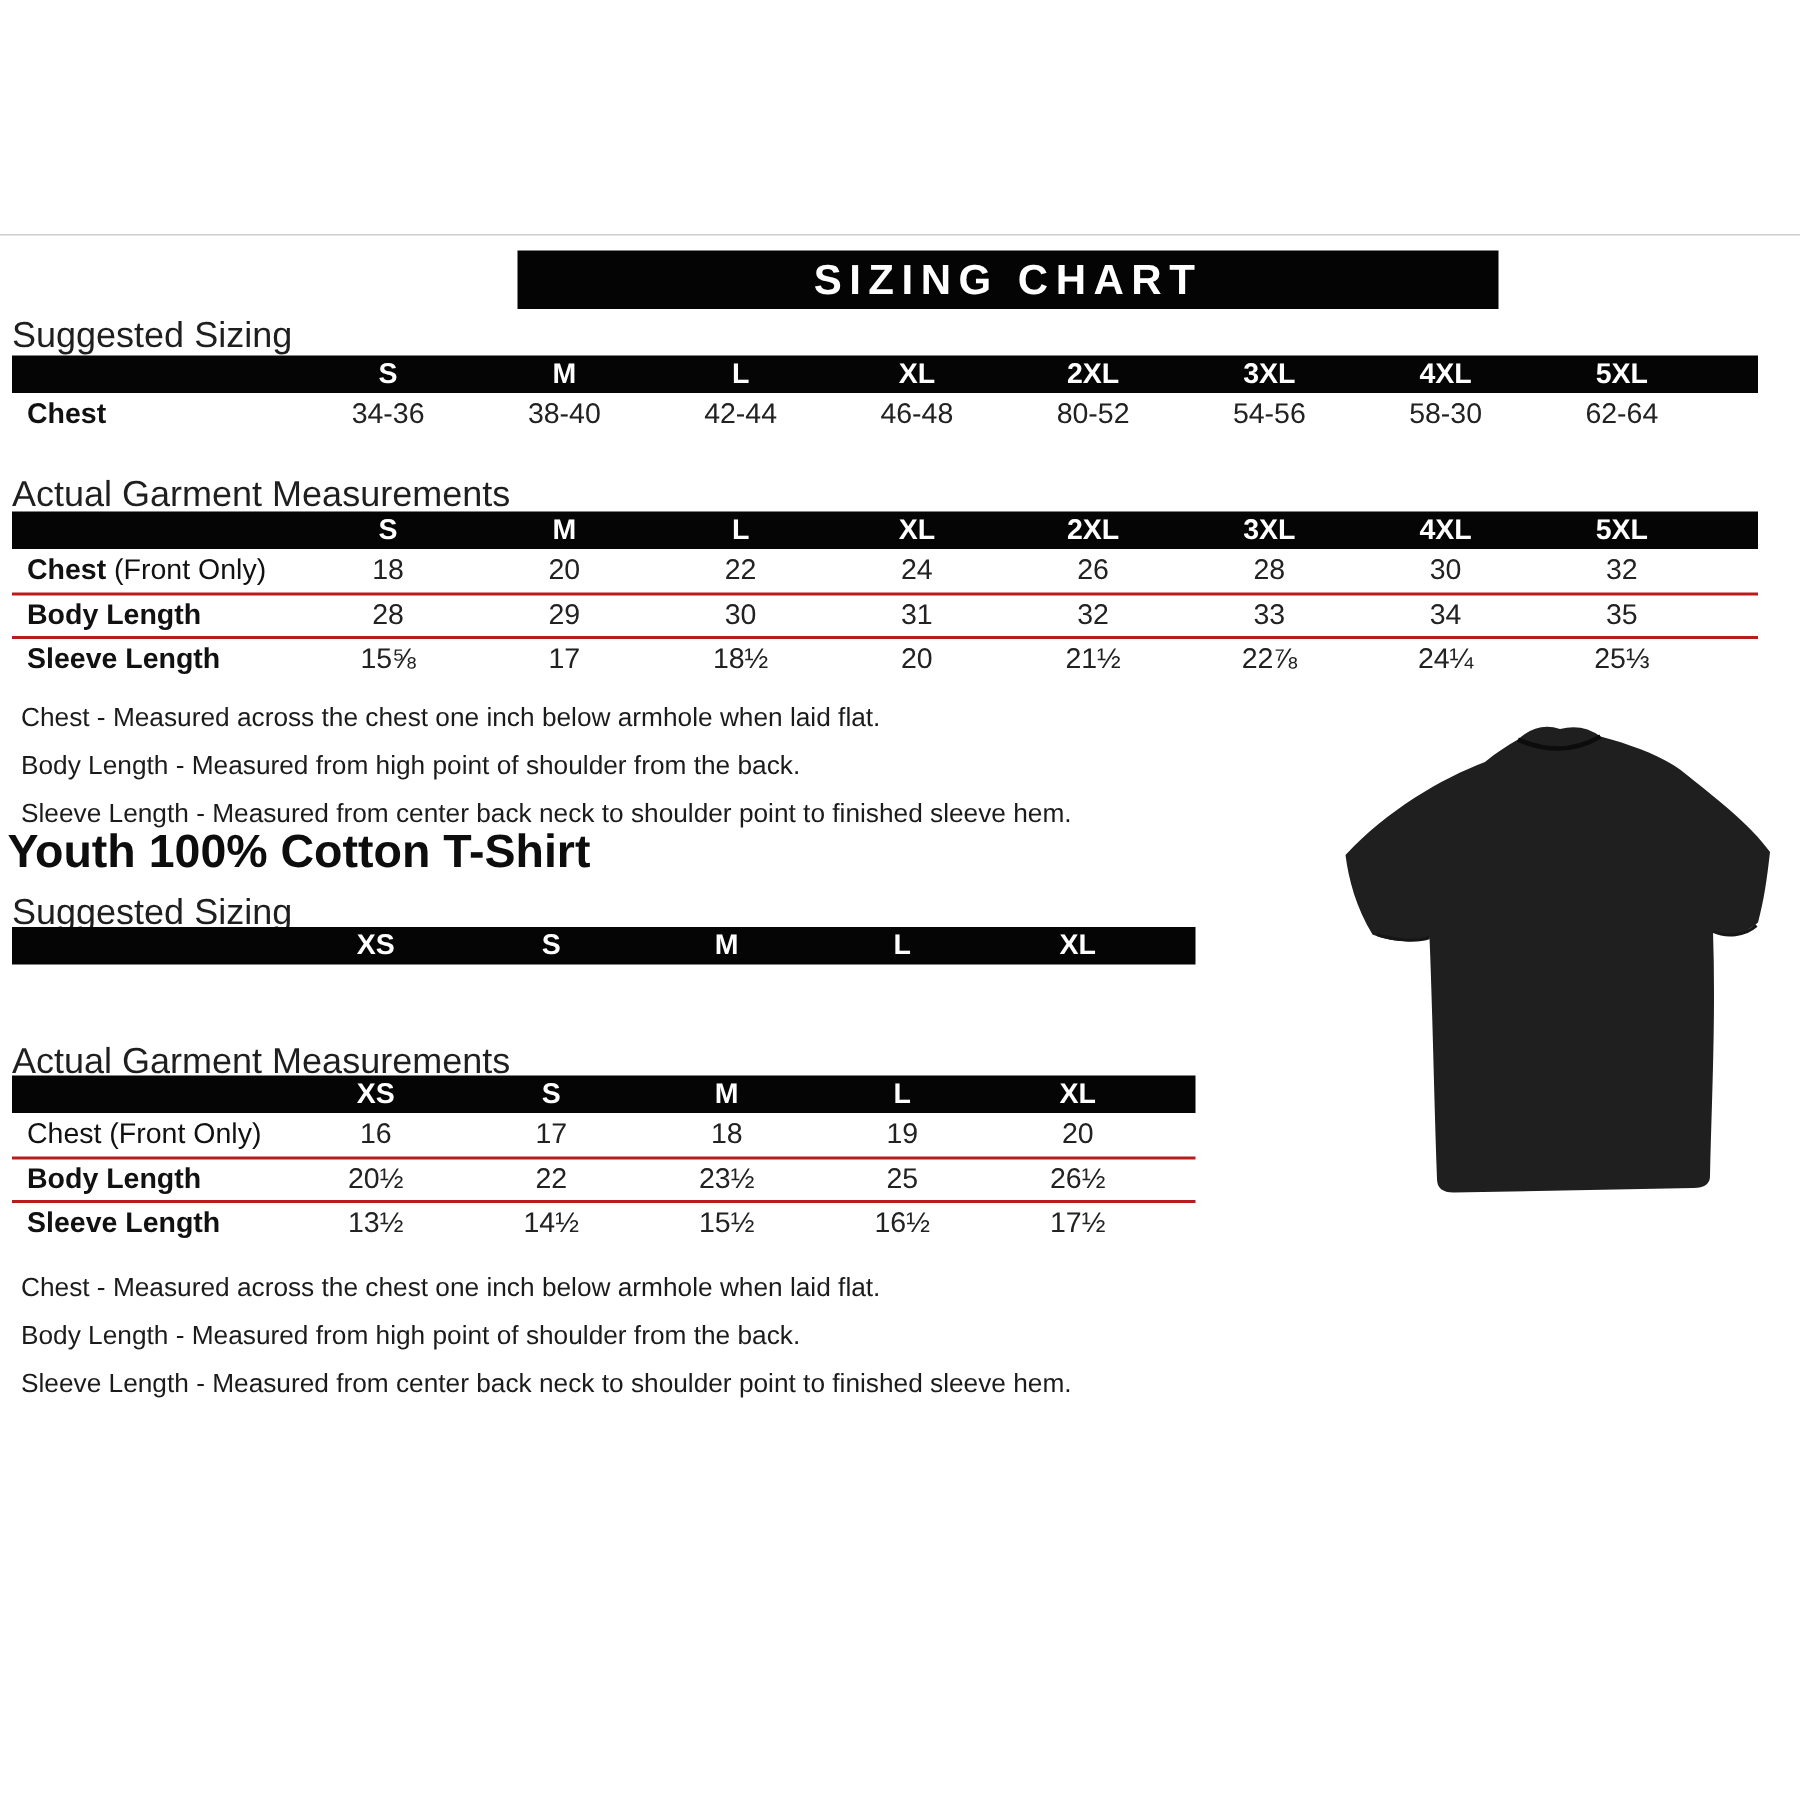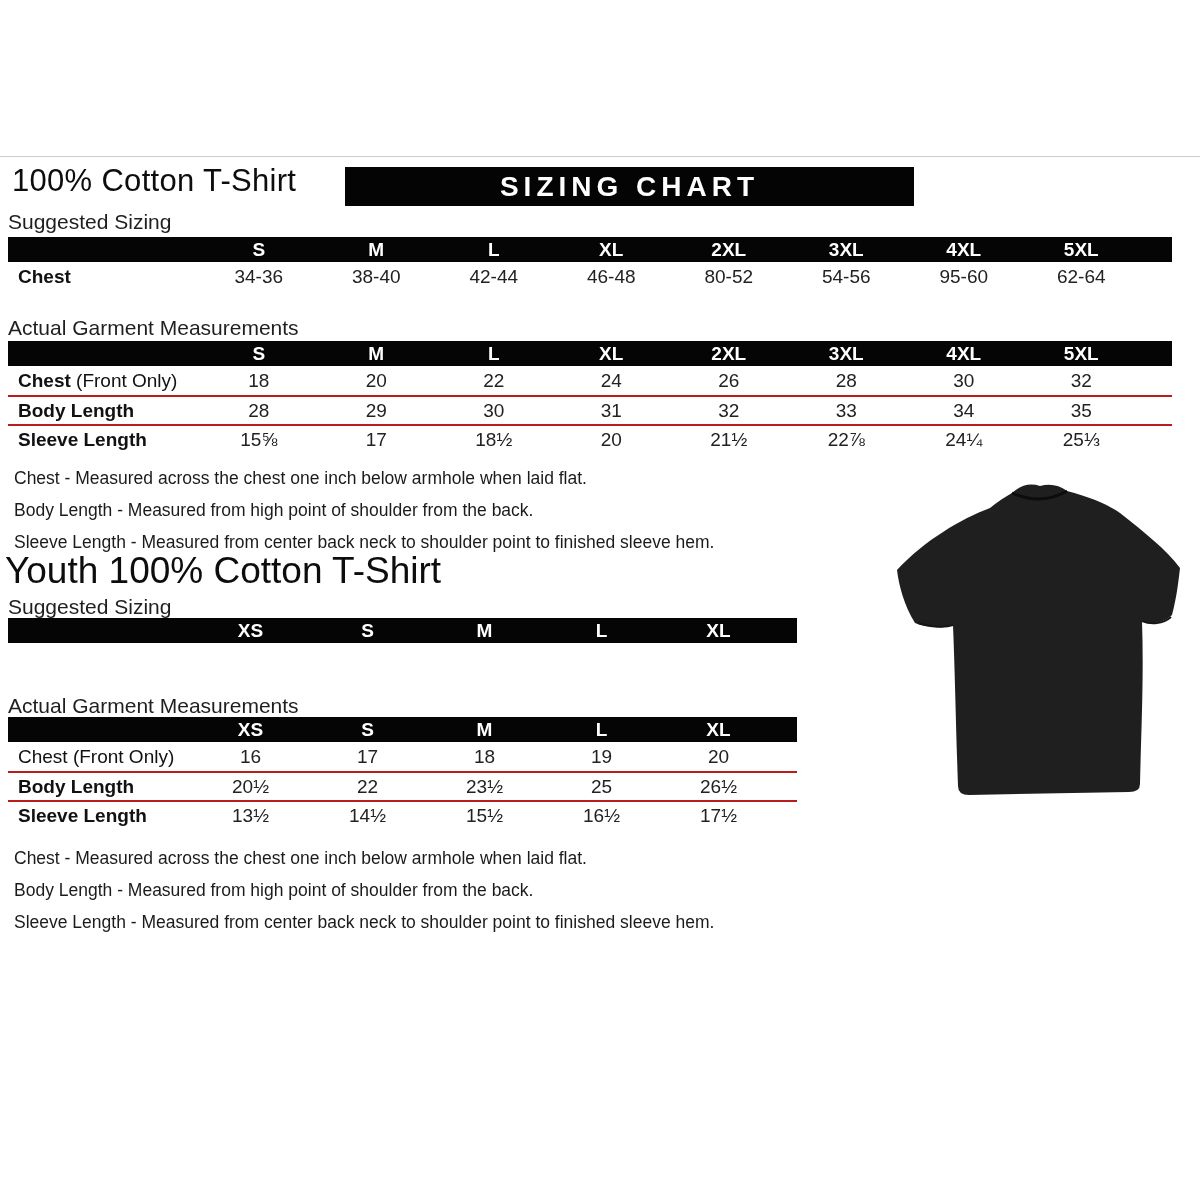--- a/index.html
+++ b/index.html
@@ -3,30 +3,30 @@
 <meta charset="utf-8">
 <style>
   * { margin:0; padding:0; box-sizing:border-box; }
   html,body { background:#ffffff; }
   body { font-family:"Liberation Sans","DejaVu Sans",sans-serif; color:#1b1b1b; }
   .canvas { position:relative; width:1200px; height:1200px; background:#ffffff; overflow:hidden; }
 
   .top-divider { position:absolute; left:0; top:156px; width:1200px; height:1px; background:#cccccc; }
 
   .main-title { position:absolute; left:12px; top:163px; font-size:31px; font-weight:400; color:#0d0d0d; letter-spacing:0.3px; }
-  .banner { position:absolute; left:345px; top:167px; width:569px; height:39px; background:#040404; color:#ffffff;
+  .banner { position:absolute; left:345px; top:167px; width:654px; height:39px; background:#040404; color:#ffffff;
             font-size:28px; font-weight:700; letter-spacing:5px; text-align:center; line-height:39px; }
 
-  .section-label { position:absolute; font-size:21px; color:#1f1f1f; }
+  .section-label { position:absolute; font-size:24px; color:#1f1f1f; }
   .lbl-suggested-adult { left:8px; top:210px; }
   .lbl-agm-adult { left:8px; top:316px; }
   .lbl-suggested-youth { left:8px; top:595px; }
   .lbl-agm-youth { left:8px; top:694px; }
 
-  .youth-title { position:absolute; left:5px; top:550px; font-size:37px; font-weight:400; color:#0d0d0d; }
+  .youth-title { position:absolute; left:5px; top:550px; font-size:31px; font-weight:700; color:#0d0d0d; }
 
   .sz-table { position:absolute; left:8px; }
   .t-adult-suggested { top:237px; width:1164px; }
   .t-adult-measure   { top:341px; width:1164px; }
   .t-youth-suggested { top:618px; width:789px; }
   .t-youth-measure   { top:717px; width:789px; }
 
   .tr { display:grid; align-items:center; }
   .adult .tr { grid-template-columns:192px repeat(8,1fr); padding-right:32px; }
   .youth .tr { grid-template-columns:184px repeat(5,1fr); padding-right:20px; }
@@ -44,21 +44,20 @@
 
   .tshirt { position:absolute; left:875px; top:478px; width:315px; height:330px; }
 </style>
 </head>
 <body>
 
 <div class="canvas">
 
   <div class="top-divider"></div>
 
-  <div class="main-title">100% Cotton T-Shirt</div>
   <div class="banner">SIZING CHART</div>
 
   <div class="section-label lbl-suggested-adult">Suggested Sizing</div>
   <div class="sz-table adult suggest t-adult-suggested">
       <div class="tr thead">
         <div class="td label"></div>
         <div class="td">S</div>
         <div class="td">M</div>
         <div class="td">L</div>
         <div class="td">XL</div>
@@ -68,21 +67,21 @@
         <div class="td">5XL</div>
       </div>
       <div class="tr trow">
         <div class="td label"><span class="b">Chest</span></div>
         <div class="td">34-36</div>
         <div class="td">38-40</div>
         <div class="td">42-44</div>
         <div class="td">46-48</div>
         <div class="td">80-52</div>
         <div class="td">54-56</div>
-        <div class="td">95-60</div>
+        <div class="td">58-30</div>
         <div class="td">62-64</div>
       </div>
     </div>
 
   <div class="section-label lbl-agm-adult">Actual Garment Measurements</div>
   <div class="sz-table adult measure t-adult-measure">
       <div class="tr thead">
         <div class="td label"></div>
         <div class="td">S</div>
         <div class="td">M</div>

